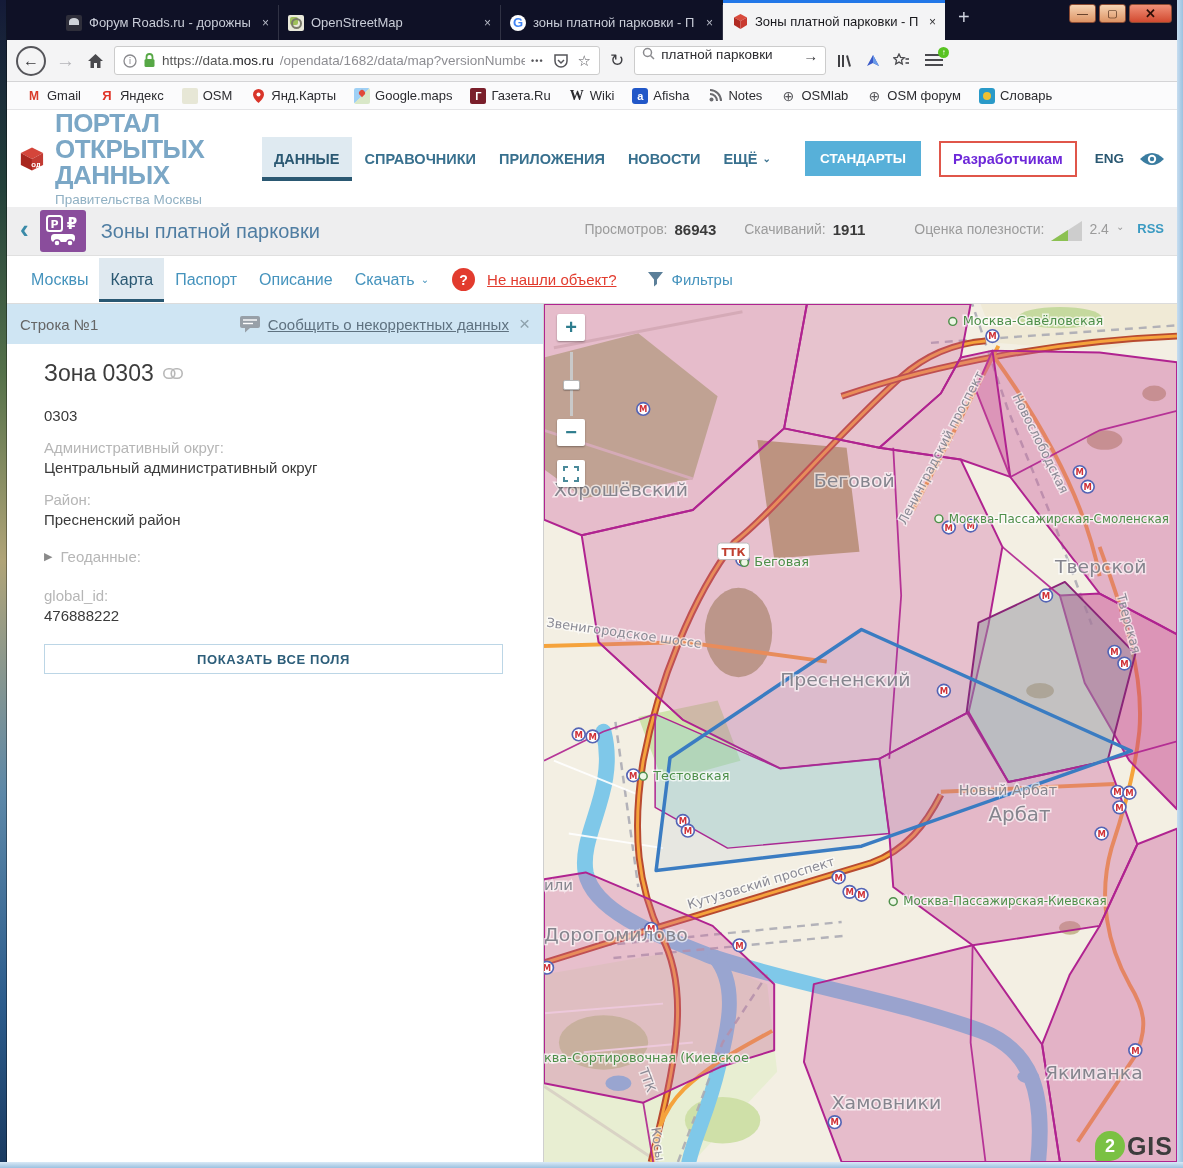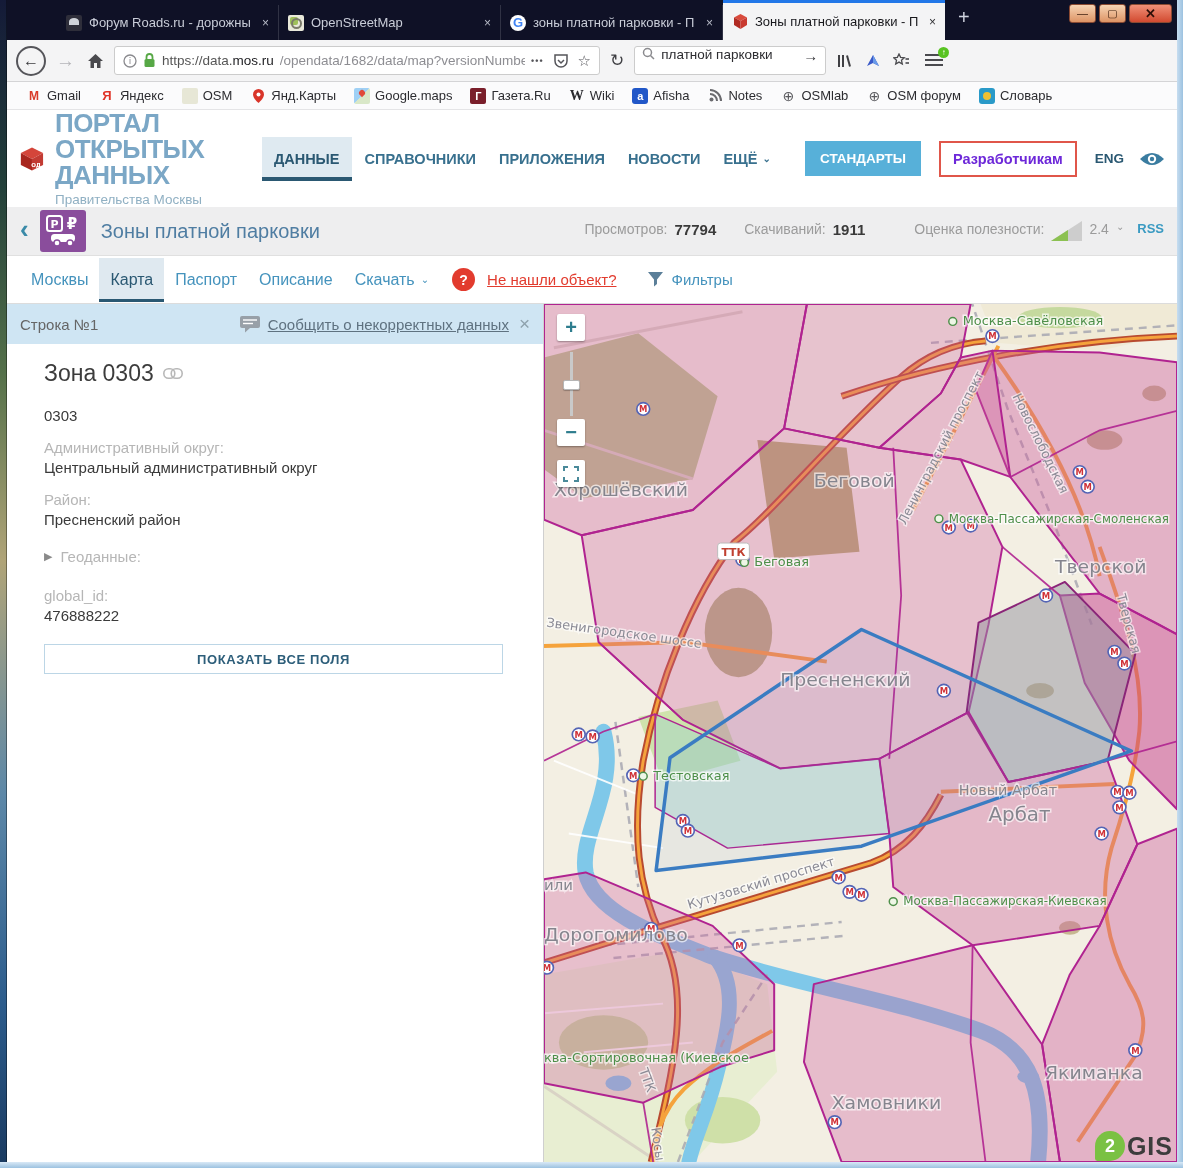--- a/index.html
+++ b/index.html
@@ -343,21 +343,21 @@
         <text x="8.5" y="13" text-anchor="middle" font-size="11" font-weight="bold" fill="#fff">P</text>
         <text x="26" y="14" text-anchor="middle" font-size="15" font-weight="bold" fill="#fff">₽</text>
         <rect x="5" y="19" width="24" height="8" rx="3.5" fill="#fff"></rect>
         <circle cx="11" cy="28" r="3" fill="#fff" stroke="#8a4d9c" stroke-width="1.4"></circle>
         <circle cx="24" cy="28" r="3" fill="#fff" stroke="#8a4d9c" stroke-width="1.4"></circle>
       </svg>
     </div>
     <span class="dstitle">Зоны платной парковки</span>
     <div class="stats">
       <span>Просмотров:</span>
-        <b>77794</b>
+        <b>86943</b>
       <span class="gap"></span>
       <span>Скачиваний:</span>
         <b>1911</b>
       <span class="gap"></span>
         <span class="gap"></span>
       <span>Оценка полезности:</span>
       <svg width="31" height="20" viewBox="0 0 31 20">
           <polygon points="0,20 31,20 31,0" fill="#cdcdcd"></polygon>
           <polygon points="0,20 17,20 17,9" fill="#8cc152"></polygon>
         </svg>

